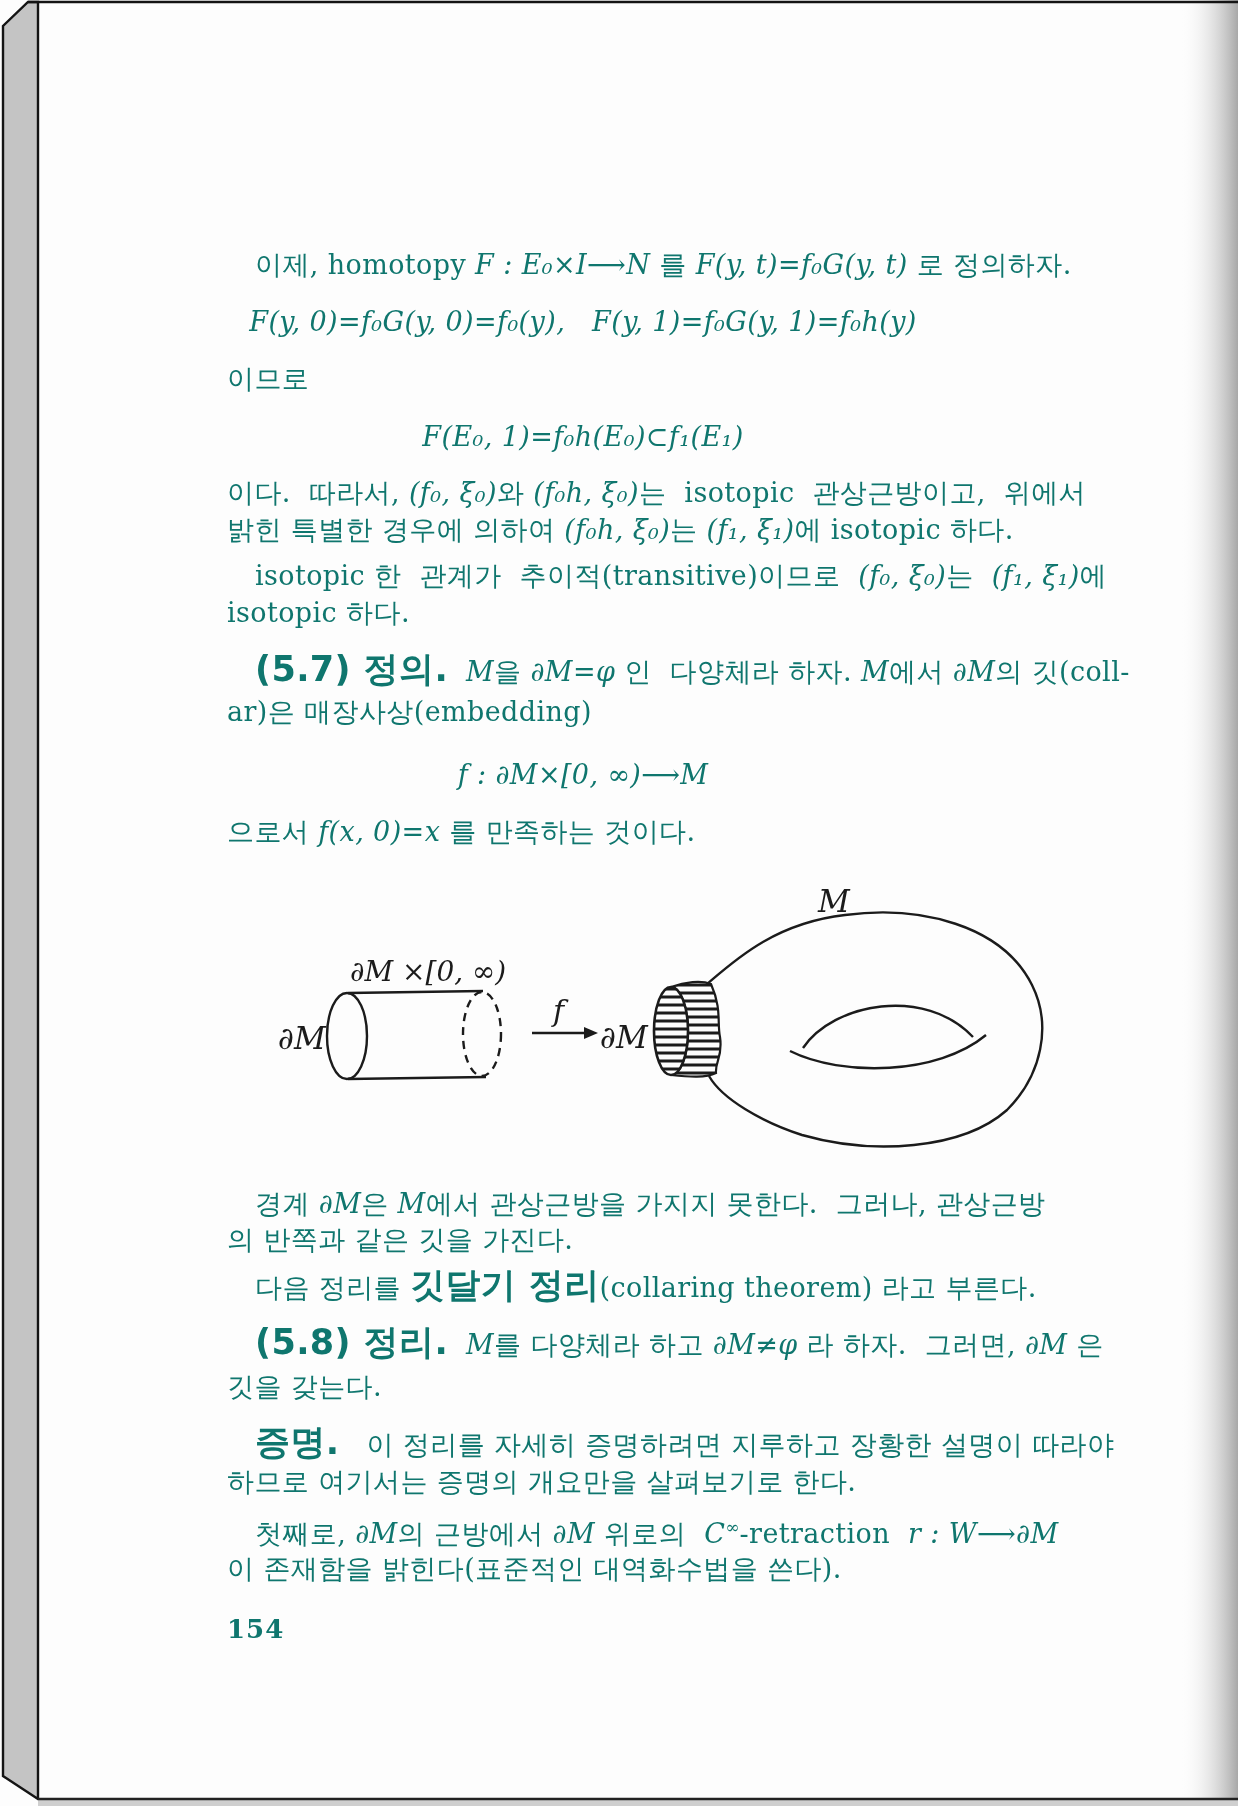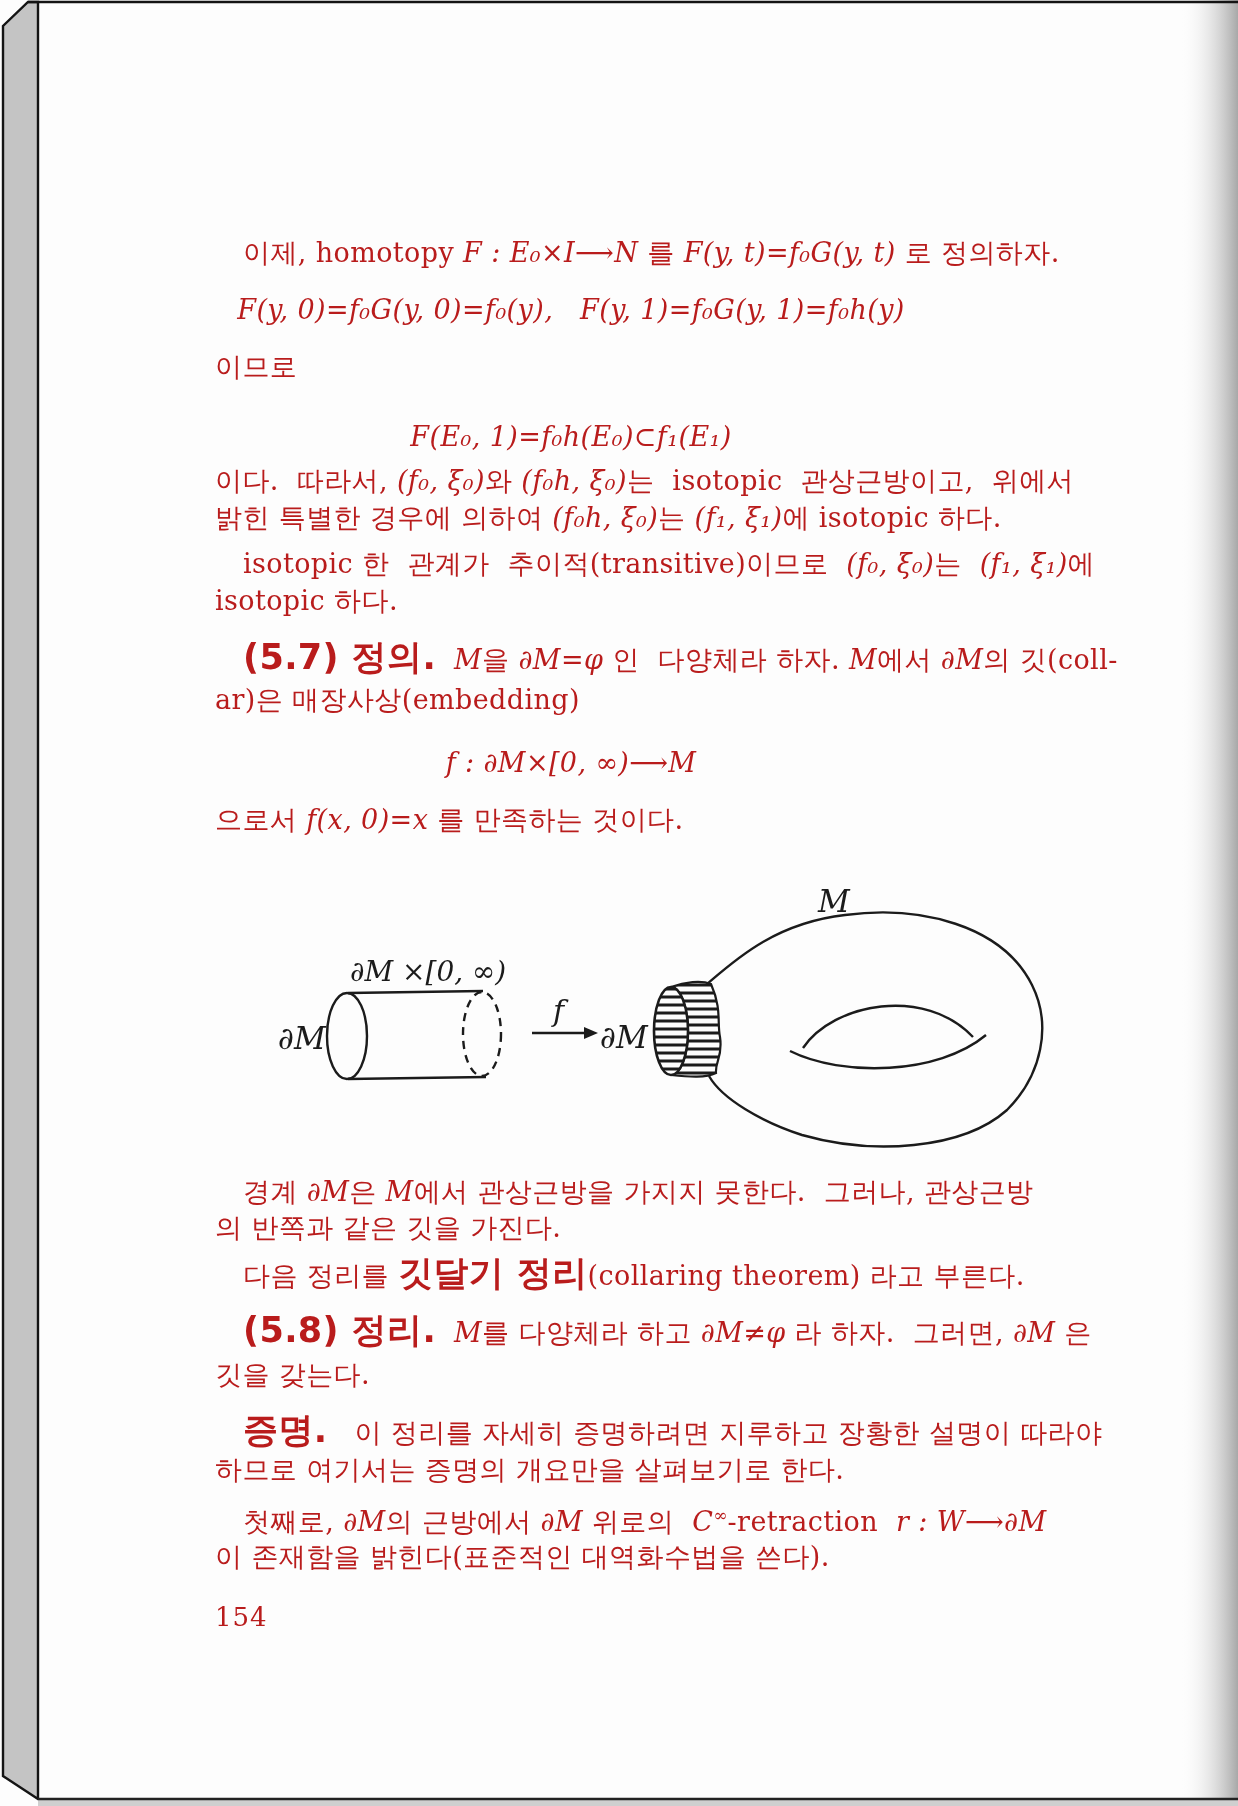--- a/index.html
+++ b/index.html
@@ -1,27 +1,27 @@
 <!DOCTYPE html>
 <html><head>
 <meta charset="utf-8">
 <style>
   html,body{margin:0;padding:0;background:#e9e9e9;}
   #stage{position:relative;width:1238px;height:1806px;background:#fdfdfd;overflow:hidden;
          font-family:"DejaVu Serif","Liberation Serif",serif;}
   .frame-svg{position:absolute;left:0;top:0;z-index:0;}
-  .line{position:absolute;margin:0;font-size:27px;line-height:38px;color:#b91c1c;
+  .line{position:absolute;margin:12px;font-size:27px;line-height:38px;color:#0f766e;
         white-space:pre;letter-spacing:0.4px;z-index:2;}
   .indent{left:243px;}
   .flush{left:215px;}
   .formula{left:215px;width:822px;text-align:center;transform:translateX(-55px);}
   .it{font-style:italic;}
   .bd{font-weight:700;font-family:"DejaVu Sans","Liberation Sans",sans-serif;font-size:35px;}
   .line sup{font-size:0.62em;}
-  .pagenum{font-weight:400;font-size:26px;letter-spacing:1px;}
+  .pagenum{font-weight:700;font-size:26px;letter-spacing:1px;}
   #figure{position:absolute;left:270px;top:865px;z-index:1;}
   text{fill:#1b1b1b;}
   .figlabel{font-family:"DejaVu Serif","Liberation Serif",serif;font-style:italic;}
 </style>
 </head>
 <body>
 
 <div id="stage">
 
   <svg class="frame-svg" width="1238" height="1806" viewBox="0 0 1238 1806">
@@ -35,21 +35,21 @@
     <rect x="1180" y="0" width="58" height="1806" fill="url(#edgeGrad)"></rect>
     <polygon points="28,2 38,2 38,1799 3,1776 3,26" fill="#c4c4c4" stroke="#141414" stroke-width="2.4"></polygon>
     <line x1="28" y1="2" x2="1238" y2="2" stroke="#141414" stroke-width="2.6"></line>
     <rect x="38" y="1800" width="1200" height="6" fill="#cfcfcf"></rect>
     <line x1="38" y1="1799" x2="1238" y2="1799" stroke="#222" stroke-width="2.6"></line>
   </svg>
 
   <p class="line indent" style="top:234px"><span>이제, homotopy </span><span class="it">F : E₀×I⟶N</span><span> 를 </span><span class="it">F(y, t)=f₀G(y, t)</span><span> 로 정의하자.</span></p>
   <p class="line formula" style="top:291px"><span class="it">F(y, 0)=f₀G(y, 0)=f₀(y),   F(y, 1)=f₀G(y, 1)=f₀h(y)</span></p>
   <p class="line flush" style="top:348px"><span>이므로</span></p>
-  <p class="line formula" style="top:418px"><span class="it">F(E₀, 1)=f₀h(E₀)⊂f₁(E₁)</span></p>
+  <p class="line formula" style="top:406px"><span class="it">F(E₀, 1)=f₀h(E₀)⊂f₁(E₁)</span></p>
   <p class="line flush" style="top:462px"><span>이다.  따라서, </span><span class="it">(f₀, ξ₀)</span><span>와 </span><span class="it">(f₀h, ξ₀)</span><span>는  isotopic  관상근방이고,  위에서</span></p>
   <p class="line flush" style="top:499px"><span>밝힌 특별한 경우에 의하여 </span><span class="it">(f₀h, ξ₀)</span><span>는 </span><span class="it">(f₁, ξ₁)</span><span>에 isotopic 하다.</span></p>
   <p class="line indent" style="top:545px"><span>isotopic 한  관계가  추이적(transitive)이므로  </span><span class="it">(f₀, ξ₀)</span><span>는  </span><span class="it">(f₁, ξ₁)</span><span>에</span></p>
   <p class="line flush" style="top:582px"><span>isotopic 하다.</span></p>
   <p class="line indent" style="top:638px"><span class="bd">(5.7) 정의.</span><span>  </span><span class="it">M</span><span>을 </span><span class="it">∂M=φ</span><span> 인  다양체라 하자. </span><span class="it">M</span><span>에서 </span><span class="it">∂M</span><span>의 깃(coll-</span></p>
   <p class="line flush" style="top:681px"><span>ar)은 매장사상(embedding)</span></p>
   <p class="line formula" style="top:744px"><span class="it">f : ∂M×[0, ∞)⟶M</span></p>
   <p class="line flush" style="top:801px"><span>으로서 </span><span class="it">f(x, 0)=x</span><span> 를 만족하는 것이다.</span></p>
   <p class="line flush" style="top:1209px"><span>의 반쪽과 같은 깃을 가진다.</span></p>
   <p class="line indent" style="top:1173px"><span>경계 </span><span class="it">∂M</span><span>은 </span><span class="it">M</span><span>에서 관상근방을 가지지 못한다.  그러나, 관상근방</span></p>

